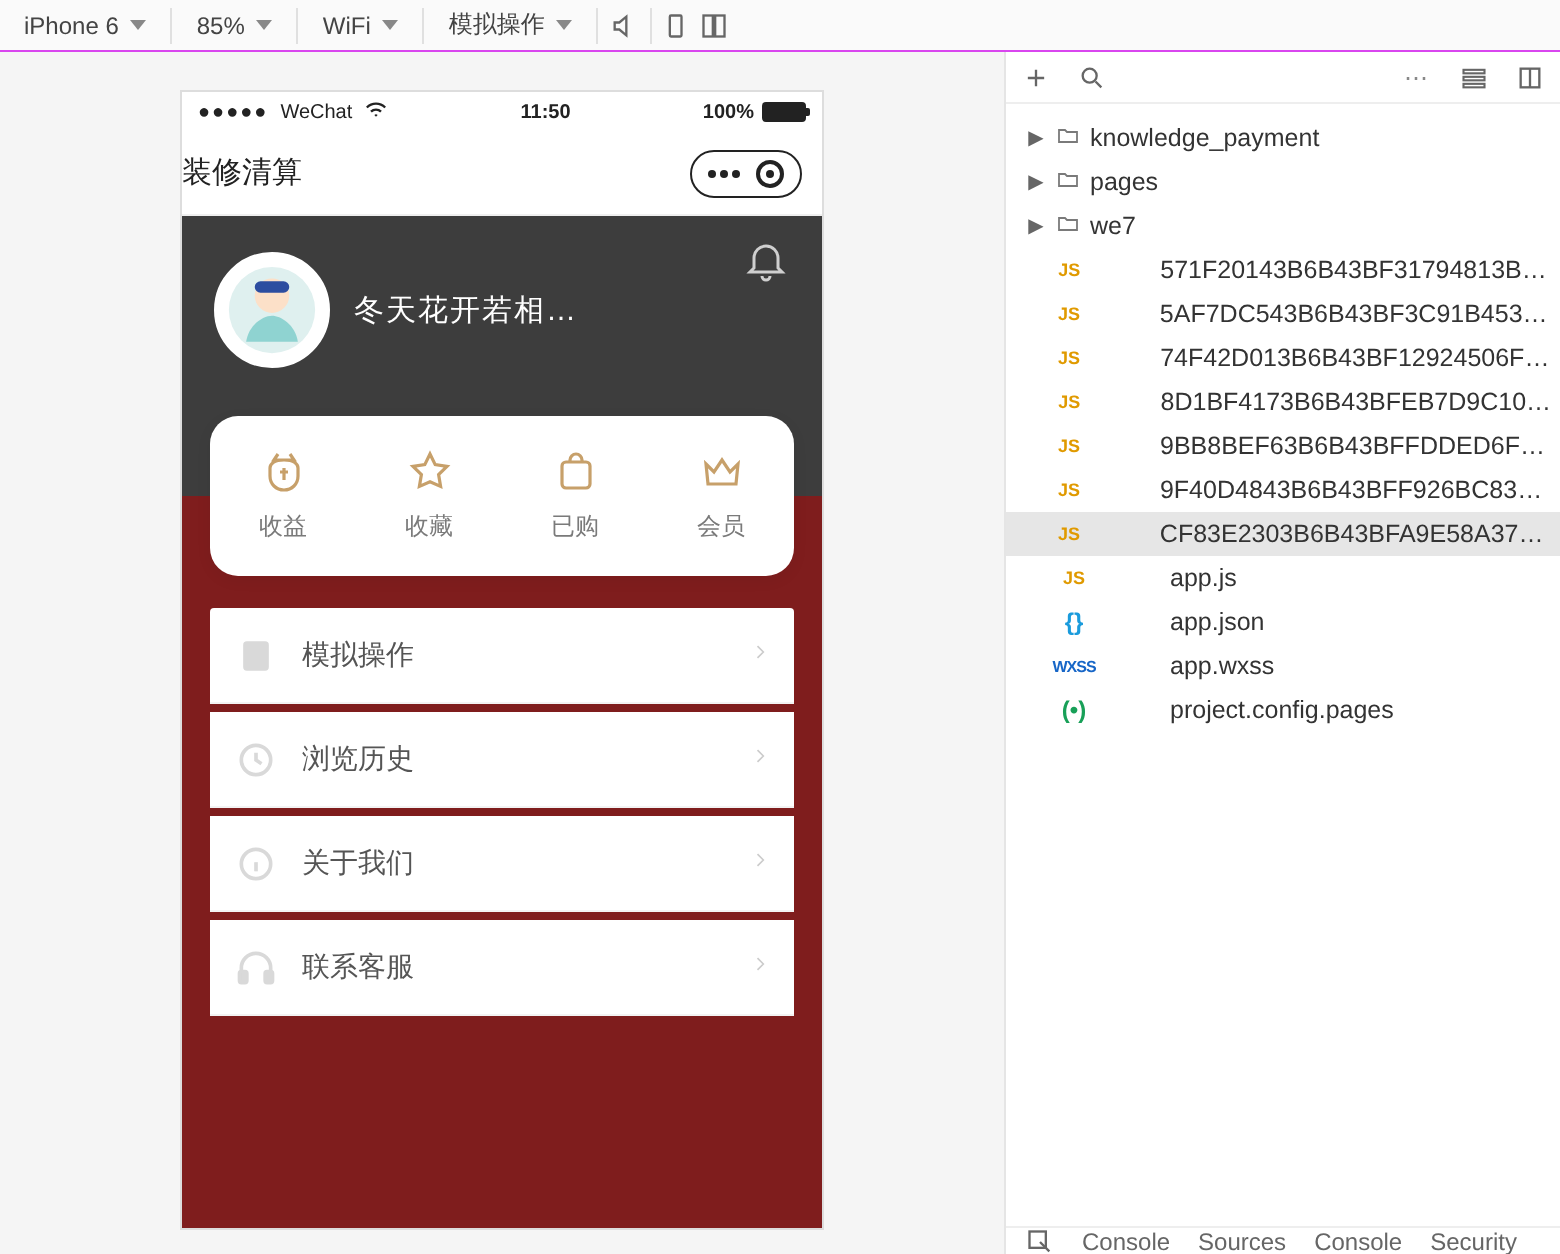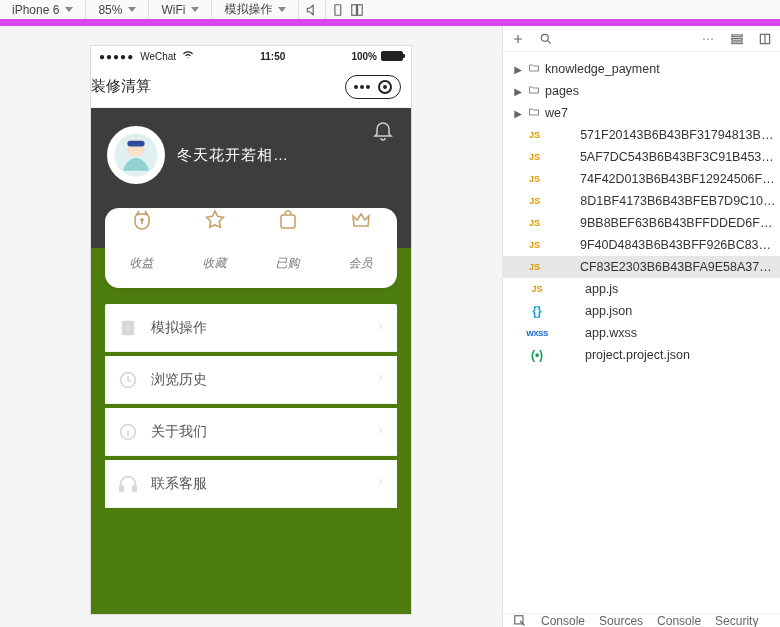--- a/index.html
+++ b/index.html
@@ -1,19 +1,19 @@
 <!DOCTYPE html>
 <html><head>
 <meta charset="utf-8">
 <style>
   * { box-sizing: border-box; margin: 0; padding: 0; font-family: -apple-system, "Helvetica Neue", Arial, "PingFang SC", "Microsoft YaHei", sans-serif; }
   body { width: 780px; height: 627px; background: #fff; overflow: hidden; font-size: 12px; color: #333; }
 
   
-  .top-toolbar { height: 26px; border-bottom: 7px solid #d946ef; display: flex; align-items: center; padding: 0 6px; gap: 4px; background: #fafafa; }
+  .top-toolbar { height: 26px; border-bottom: 1px solid #d946ef; display: flex; align-items: center; padding: 0 6px; gap: 4px; background: #fafafa; }
   .tb-item { display: flex; align-items: center; gap: 6px; padding: 0 6px; height: 22px; font-size: 12px; color: #444; cursor: pointer; }
   .caret-down { width: 0; height: 0; border-left: 4px solid transparent; border-right: 4px solid transparent; border-top: 5px solid #888; }
   .tb-sep { width: 1px; height: 18px; background: #e0e0e0; margin: 0 2px; }
   .tb-icon { width: 14px; height: 14px; display: flex; align-items: center; justify-content: center; color: #666; }
   .tb-spacer { flex: 1; }
 
   
   .main { display: flex; width: 100%; height: calc(100% - 26px); }
   .left-pane { width: 502px; background: #f5f5f5; display: flex; justify-content: center; align-items: flex-start; padding-top: 20px; }
   .right-pane { flex: 1; display: flex; flex-direction: column; border-left: 1px solid #e5e5e5; background: #fff; min-width: 0; }
@@ -27,30 +27,30 @@
   .battery { width: 22px; height: 10px; border: 1px solid #222; border-radius: 2px; position: relative; background: #222; }
   .battery::after { content: ""; position: absolute; right: -3px; top: 2px; width: 2px; height: 4px; background: #222; border-radius: 0 1px 1px 0; }
 
   .wx-title { height: 42px; display: flex; align-items: center; justify-content: flex-start; font-size: 15px; color: #222; position: relative; background: #fff; border-bottom: 1px solid #f0f0f0; }
   .wx-menu { position: absolute; right: 10px; top: 50%; transform: translateY(-50%); display: flex; align-items: center; gap: 8px; border: 1px solid #222; border-radius: 14px; padding: 4px 8px; }
   .dots3 { display: flex; gap: 2px; }
   .dots3 span { width: 4px; height: 4px; border-radius: 50%; background: #222; }
   .circle-ring { width: 14px; height: 14px; border: 2px solid #222; border-radius: 50%; position: relative; }
   .circle-ring::after { content: ""; position: absolute; left: 3px; top: 3px; width: 4px; height: 4px; background: #222; border-radius: 50%; }
 
-  .phone-body { flex: 1; background: #4d7c0f; position: relative; overflow: hidden; }
+  .phone-body { flex: 1; background: #7f1d1d; position: relative; overflow: hidden; }
   .header-dark { background: #3d3d3d; height: 140px; padding: 14px 16px 0 16px; position: relative; }
   .bell { position: absolute; right: 16px; top: 10px; width: 24px; height: 24px; }
   .profile { display: flex; align-items: center; gap: 12px; margin-top: 4px; }
   .avatar { width: 58px; height: 58px; border-radius: 50%; background:#fff; border: 2px solid #fff; overflow: hidden; display:flex; align-items:center; justify-content:center; }
   .avatar svg { width: 46px; height: 46px; }
   .nickname { color: #fff; font-size: 15px; letter-spacing: 1px; }
 
   .card { position: absolute; left: 14px; right: 14px; top: 100px; background: #fff; border-radius: 14px; height: 80px; display: flex; box-shadow: 0 2px 8px rgba(0,0,0,0.06); }
-  .card-item { flex: 1; display: flex; flex-direction: column; align-items: center; justify-content: flex-start; gap: 20px; color: #888; font-size: 12px; font-style: italic; }
+  .card-item { flex: 1; display: flex; flex-direction: column; align-items: center; justify-content: center; gap: 4px; color: #888; font-size: 12px; }
   .card-item svg { width: 24px; height: 24px; }
   .card-label { color: #7a7a7a; }
 
   .menu-list { position: absolute; left: 14px; right: 14px; top: 196px; display: flex; flex-direction: column; gap: 0; }
   .menu-row { background: #fff; height: 48px; display: flex; align-items: center; padding: 0 12px; border-bottom: 1px solid #f3f3f3; gap: 12px; }
   .menu-list .menu-row:first-child { border-top-left-radius: 2px; border-top-right-radius: 2px; }
   .menu-list .menu-row + .menu-row { margin-top: 4px; }
   .menu-ico { width: 22px; height: 22px; display:flex; align-items:center; justify-content:center; color:#ccc; }
   .menu-label { flex: 1; font-size: 14px; color: #555; }
   .chev { color: #ccc; }
@@ -343,21 +343,21 @@
         <div class="tree-row indent-file">
           <span class="file-badge json">{}</span>
           <span class="tree-label">app.json</span>
         </div>
         <div class="tree-row indent-file">
           <span class="file-badge wxss">WXSS</span>
           <span class="tree-label">app.wxss</span>
         </div>
         <div class="tree-row indent-file">
           <span class="file-badge cfg">(•)</span>
-          <span class="tree-label">project.project.json</span>
+          <span class="tree-label">project.config.pages</span>
         </div>
       </div>
 
     <div class="bottom-tabs">
       <span class="bt-ico">
         <svg viewBox="0 0 24 24" width="14" height="14" stroke="#666" stroke-width="2" fill="none">
             <rect x="3" y="3" width="14" height="14"></rect>
             <path d="M12 12l8 8"></path>
           </svg>
       </span>

